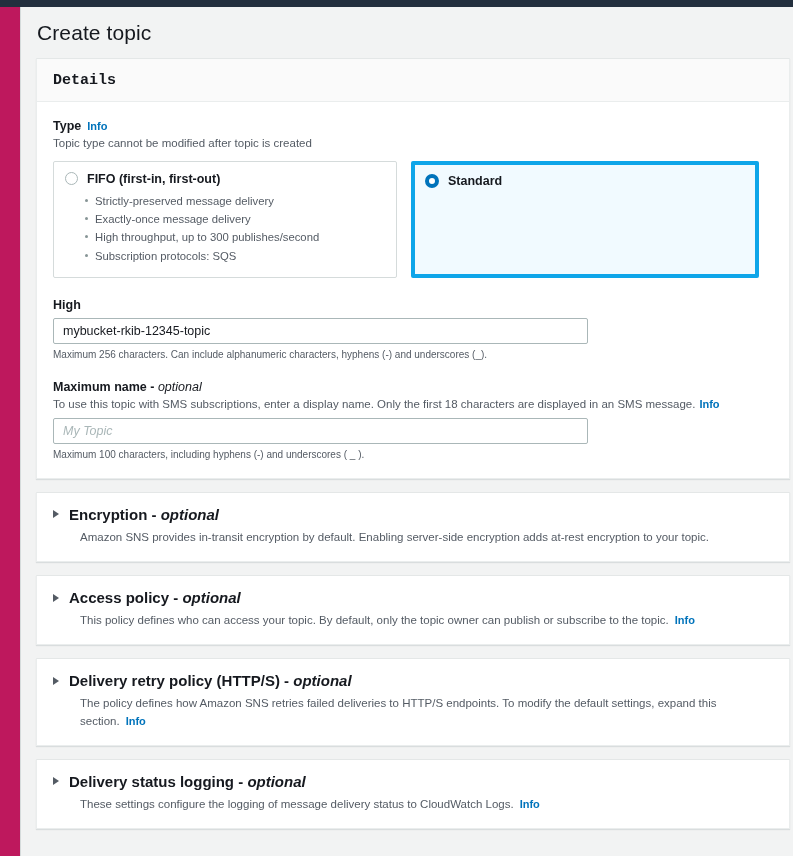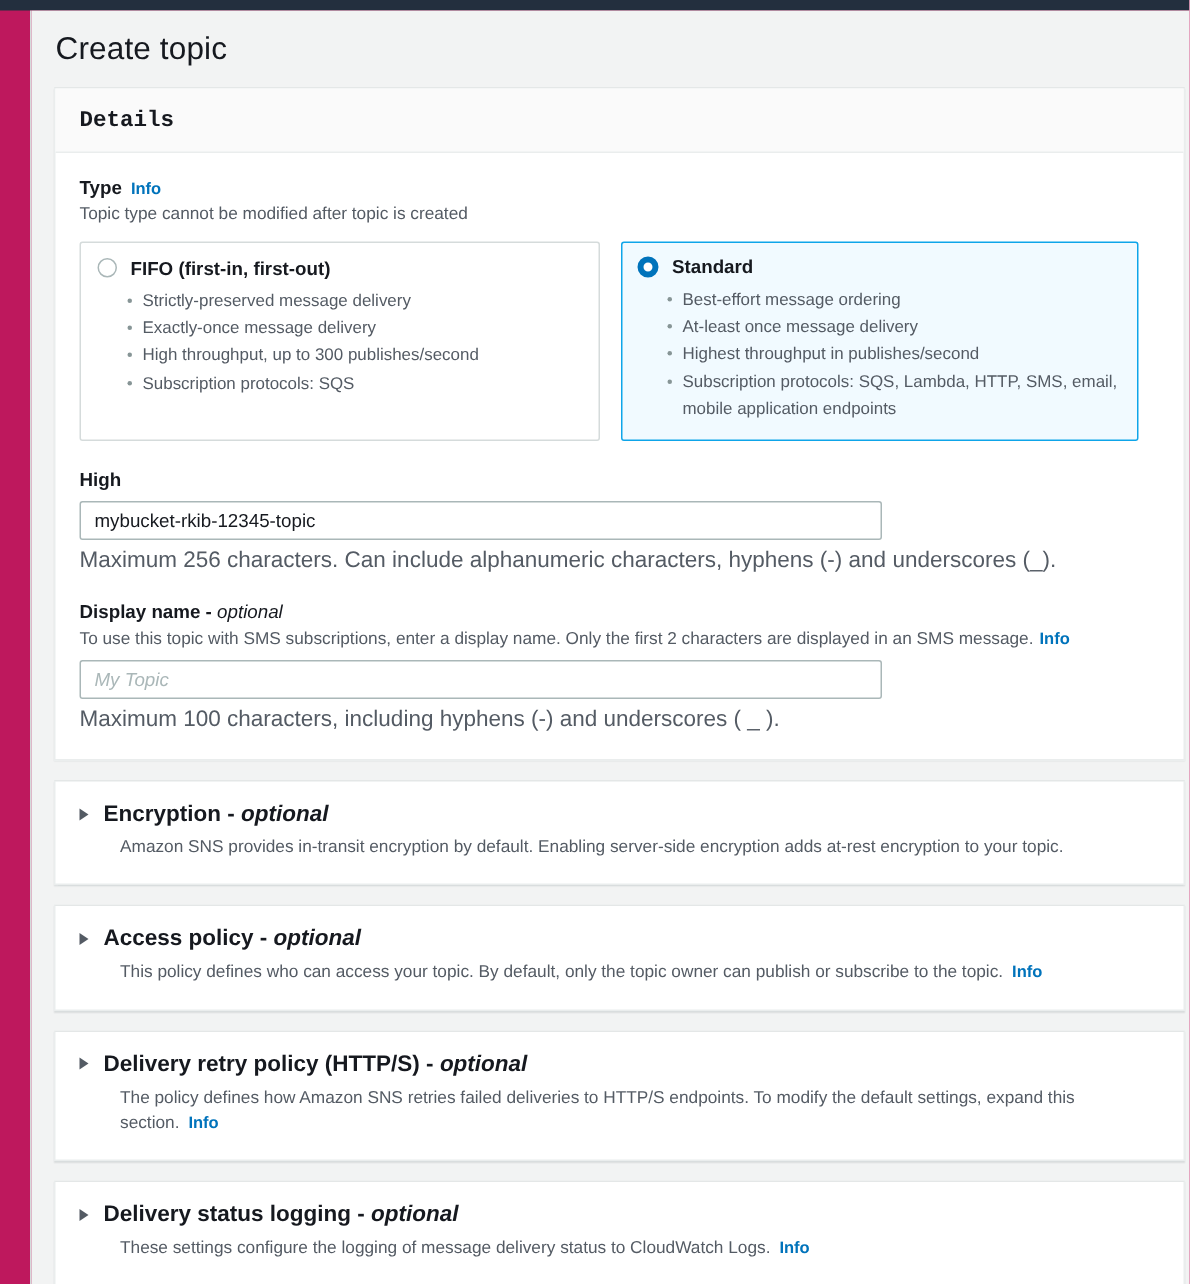--- a/index.html
+++ b/index.html
@@ -102,21 +102,21 @@
     flex: 1;
     border: 1px solid #d5dbdb;
     border-radius: 2px;
     background: #ffffff;
     padding: 10px 12px 12px 11px;
     position: relative;
     min-height: 103px;
     cursor: pointer;
   }
   .tile.selected {
-    border: 1px solid #0ea5e9;
+    border: 4px solid #0ea5e9;
     background: #f1faff;
     padding: 9px 11px 11px 10px;
   }
   .tile-head {
     display: flex;
     align-items: center;
     gap: 9px;
   }
   .radio {
     width: 13px; height: 13px;
@@ -167,21 +167,21 @@
     background: #fff;
     padding: 0 9px;
     font-size: 12.5px;
     font-family: "Liberation Sans", sans-serif;
     color: #16191f;
     margin-top: 5px;
     outline: none;
   }
   .input::placeholder { color: #aab7b8; font-style: italic; }
   .hint {
-    font-size: 15px;
+    font-size: 10px;
     color: #545b64;
     margin-top: 5px;
   }
 
   
   .collapse-card { padding: 13px 16px 15px 16px; }
   .collapse-head {
     display: flex;
     align-items: center;
     gap: 10px;
@@ -245,40 +245,34 @@
                   <li>High throughput, up to 300 publishes/second</li>
                   <li>Subscription protocols: SQS</li>
                 </ul>
               </div>
 
               <div class="tile selected">
                 <div class="tile-head">
                   <span class="radio on"></span>
                   <span class="tile-title">Standard</span>
                 </div>
-                <ul>
-                  <li>Best-effort message ordering</li>
-                  <li>At-least once message delivery</li>
-                  <li>Highest throughput in publishes/second</li>
-                  <li>Subscription protocols: SQS, Lambda, HTTP, SMS, email, mobile application endpoints</li>
-                </ul>
               </div>
 
             </div>
           </div>
 
           <div class="field">
             <span class="field-label">High</span>
             <input class="input" type="text" value="mybucket-rkib-12345-topic" style="">
             <div class="hint">Maximum 256 characters. Can include alphanumeric characters, hyphens (-) and underscores (_).</div>
           </div>
 
           <div class="field">
-            <span class="field-label"><span>Display name -</span> <span class="opt">optional</span></span>
-            <p class="field-desc"><span>To use this topic with SMS subscriptions, enter a display name. Only the first 2 characters are displayed in an SMS message.</span><a class="info-link">Info</a></p>
+            <span class="field-label"><span>Maximum name -</span> <span class="opt">optional</span></span>
+            <p class="field-desc"><span>To use this topic with SMS subscriptions, enter a display name. Only the first 18 characters are displayed in an SMS message.</span><a class="info-link">Info</a></p>
             <input class="input" type="text" placeholder="My Topic" style="">
             <div class="hint">Maximum 100 characters, including hyphens (-) and underscores ( _ ).</div>
           </div>
 
         </div>
       </div>
 
       <div class="card collapse-card">
         <div class="collapse-head">
           <span class="caret"></span>

